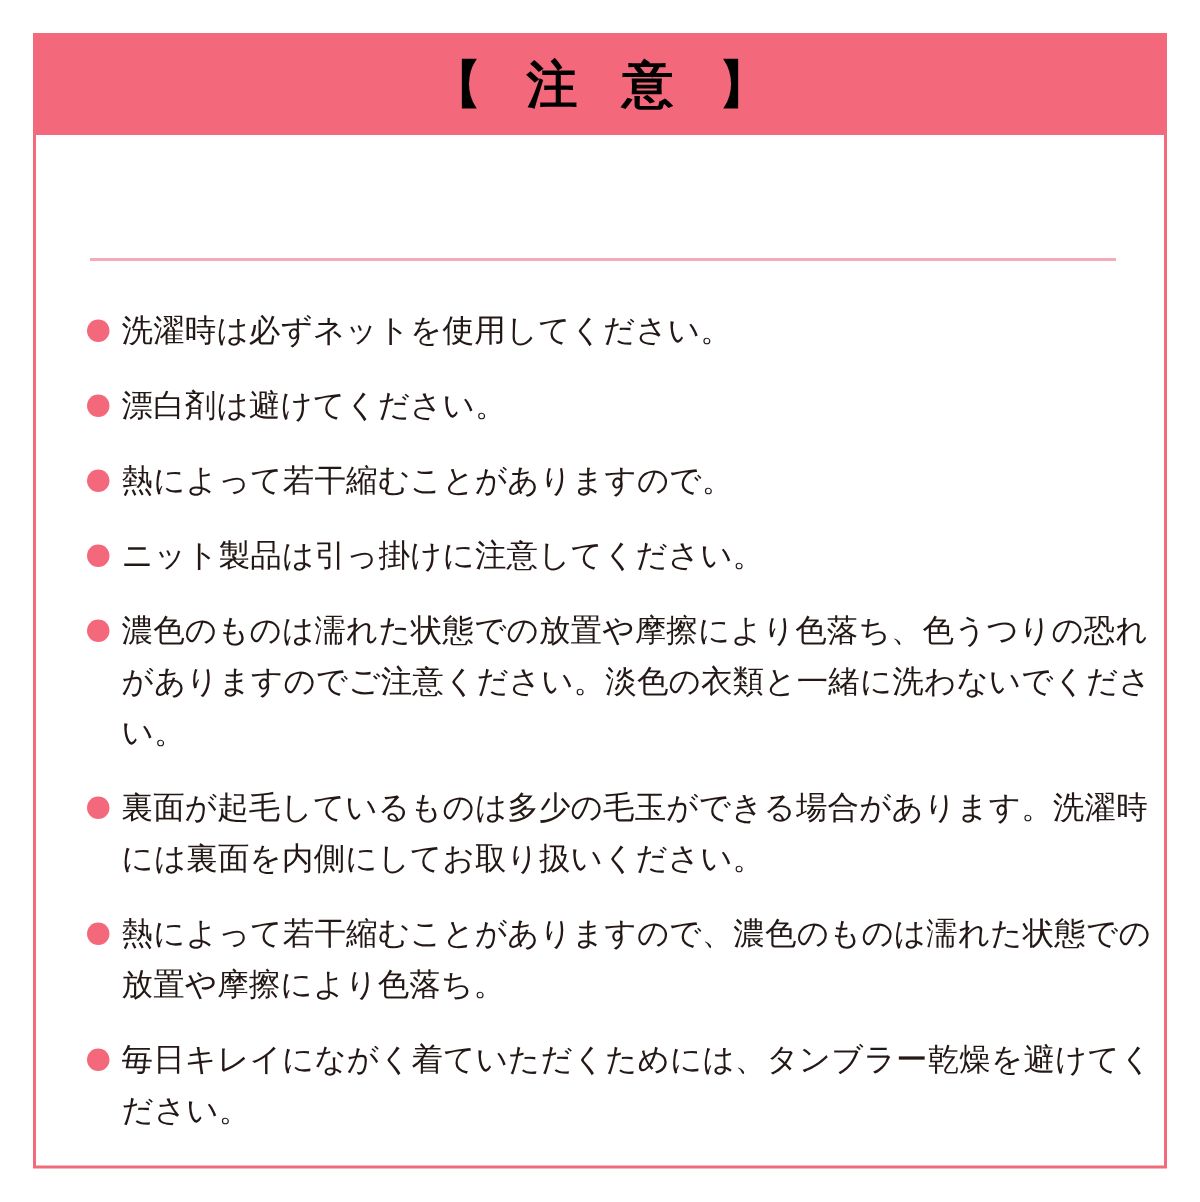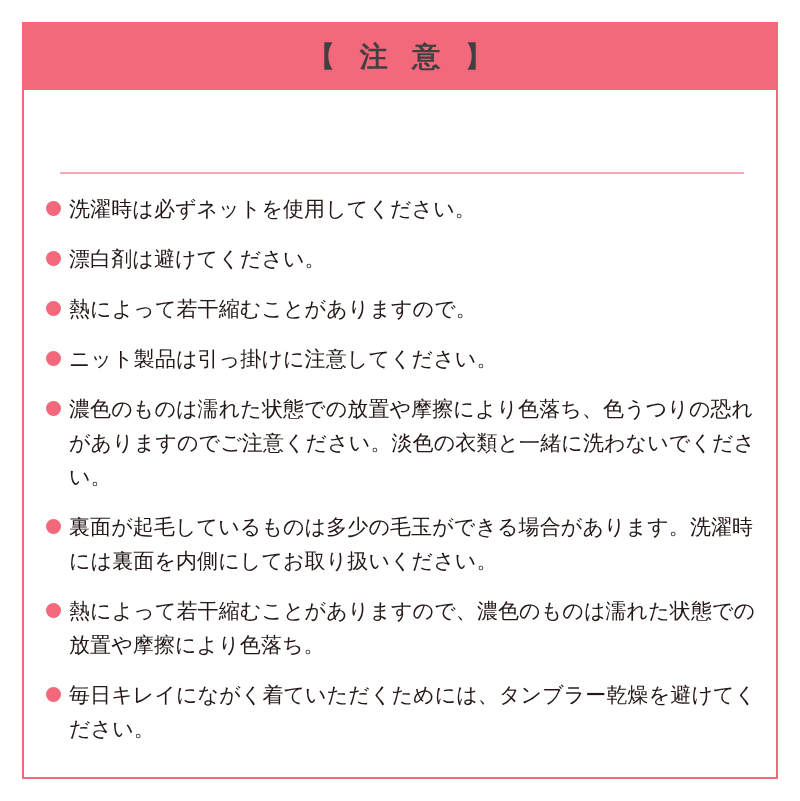--- a/index.html
+++ b/index.html
@@ -33,22 +33,22 @@
     left: 0;
     top: 0;
     width: 100%;
     height: 66px;
     background: #f4687c;
     display: flex;
     align-items: center;
     justify-content: center;
   }
   .header-title {
-    color: #404040;
-    font-size: 28px;
+    color: #000000;
+    font-size: 34px;
     font-weight: bold;
     letter-spacing: 0.30em;
     text-indent: 0.30em;
     white-space: nowrap;
   }
   .subtitle-wrap {
     position: absolute;
     left: 0;
     top: 66px;
     width: 100%;
@@ -69,21 +69,21 @@
     width: 684px;
     height: 2px;
     background: #f6a9b6;
   }
   .list {
     position: absolute;
     left: 22px;
     top: 168px;
     width: 718px;
     list-style: none;
-    margin: 0;
+    margin: 12px;
     padding: 0;
   }
   .item {
     display: flex;
     align-items: flex-start;
     margin-bottom: 16px;
   }
   .bullet {
     flex: 0 0 auto;
     width: 15px;

